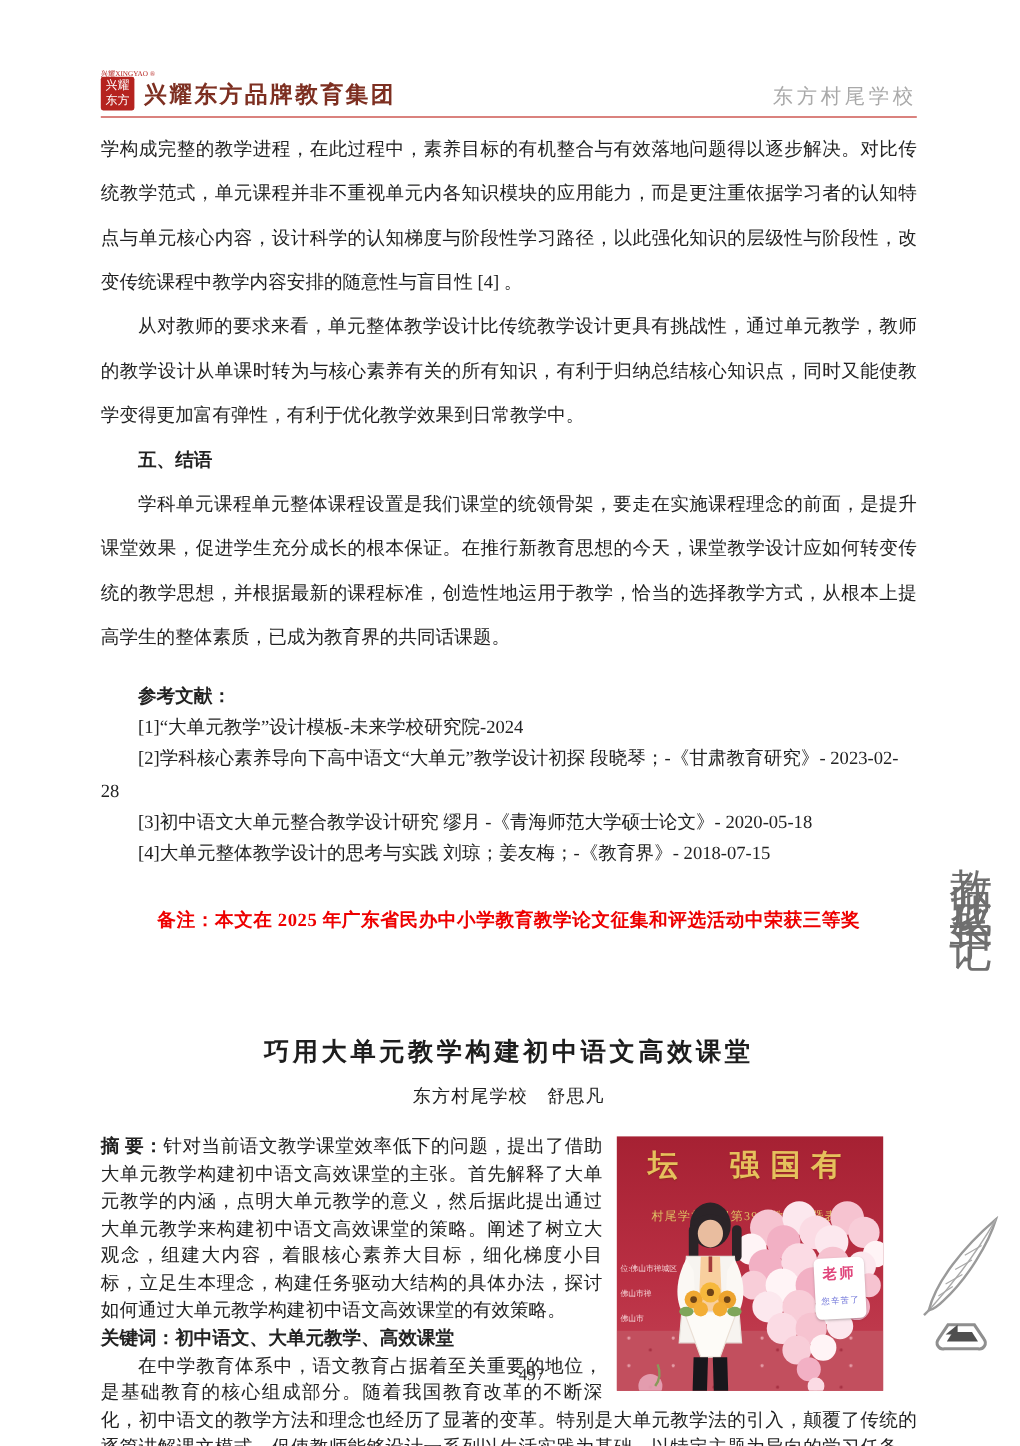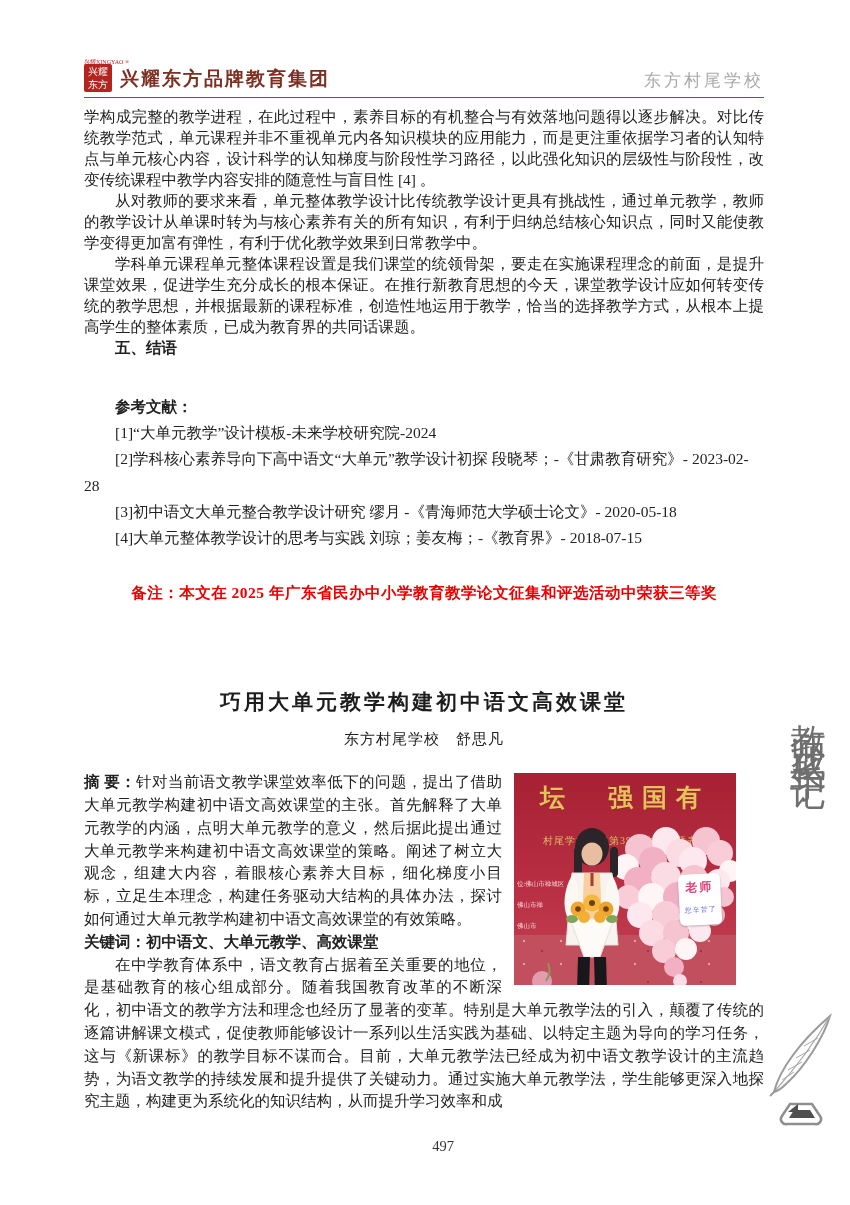--- a/index.html
+++ b/index.html
@@ -10,24 +10,24 @@
   .masthead{display:flex;justify-content:space-between;align-items:flex-end;
             border-bottom:1.5px solid #c2302a;padding-bottom:5px;}
   .brand-wrap{display:flex;align-items:flex-end;gap:8px;}
   .seal{width:28px;height:28px;background:#b5231f;color:#fff;font-size:10px;line-height:13px;
         text-align:center;border-radius:2px;word-break:break-all;padding:1px;box-sizing:border-box;position:relative;}
   .seal-top{position:absolute;top:-8px;left:0;font-size:6px;color:#b5231f;white-space:nowrap;}
   .brand{font-size:19px;font-weight:bold;color:#7d2f21;letter-spacing:2px;margin-top:20px;}
   .school{font-size:17px;color:#a9a9a9;letter-spacing:3px;text-align:right;}
   
   .bodytext{margin-top:8px;}
-  .bodytext p{margin:0;font-size:15.5px;line-height:21px;text-align:justify;}
+  .bodytext p{margin:0;font-size:15.5px;line-height:37px;text-align:justify;}
   .indent{text-indent:2em;}
   .sec-head{font-weight:bold;}
-  .refs{margin-top:36px;}
+  .refs{margin-top:18px;}
   .refs p{margin:0;font-size:15.5px;line-height:26.2px;text-align:left;}
   .note{margin-top:32px;color:#ee0000;font-weight:bold;font-size:15.5px;text-align:center;letter-spacing:.5px;}
   
   .article{margin-top:84px;}
   .art-title{margin:14px;text-align:center;font-size:21px;font-weight:bold;letter-spacing:3px;color:#1d1d1d;}
   .art-author{margin:12px 0 0;text-align:center;font-size:15px;letter-spacing:1px;}
   .article-body{margin-top:22px;font-size:15.5px;line-height:22.8px;text-align:justify;}
   .article-body p{margin:0;}
   .abs-label,.kw{font-weight:bold;}
   
@@ -66,22 +66,22 @@
           <span>兴耀东方</span>
         </div>
         <div class="brand">兴耀东方品牌教育集团</div>
       </div>
       <div class="school">东方村尾学校</div>
     </div>
 
     <div class="bodytext">
       <p>学构成完整的教学进程，在此过程中，素养目标的有机整合与有效落地问题得以逐步解决。对比传统教学范式，单元课程并非不重视单元内各知识模块的应用能力，而是更注重依据学习者的认知特点与单元核心内容，设计科学的认知梯度与阶段性学习路径，以此强化知识的层级性与阶段性，改变传统课程中教学内容安排的随意性与盲目性 [4] 。</p>
       <p class="indent">从对教师的要求来看，单元整体教学设计比传统教学设计更具有挑战性，通过单元教学，教师的教学设计从单课时转为与核心素养有关的所有知识，有利于归纳总结核心知识点，同时又能使教学变得更加富有弹性，有利于优化教学效果到日常教学中。</p>
+      <p class="indent sec-head">五、结语</p>
       <p class="indent">学科单元课程单元整体课程设置是我们课堂的统领骨架，要走在实施课程理念的前面，是提升课堂效果，促进学生充分成长的根本保证。在推行新教育思想的今天，课堂教学设计应如何转变传统的教学思想，并根据最新的课程标准，创造性地运用于教学，恰当的选择教学方式，从根本上提高学生的整体素质，已成为教育界的共同话课题。</p>
-      <p class="indent sec-head">五、结语</p>
     </div>
 
     <div class="refs">
       <p class="indent sec-head">参考文献：</p>
       <p class="indent">[1]“大单元教学”设计模板-未来学校研究院-2024</p>
       <p class="indent">[2]学科核心素养导向下高中语文“大单元”教学设计初探 段晓琴；-《甘肃教育研究》- 2023-02-28</p>
       <p class="indent">[3]初中语文大单元整合教学设计研究 缪月 -《青海师范大学硕士论文》- 2020-05-18</p>
       <p class="indent">[4]大单元整体教学设计的思考与实践 刘琼；姜友梅；-《教育界》- 2018-07-15</p>
     </div>
 

